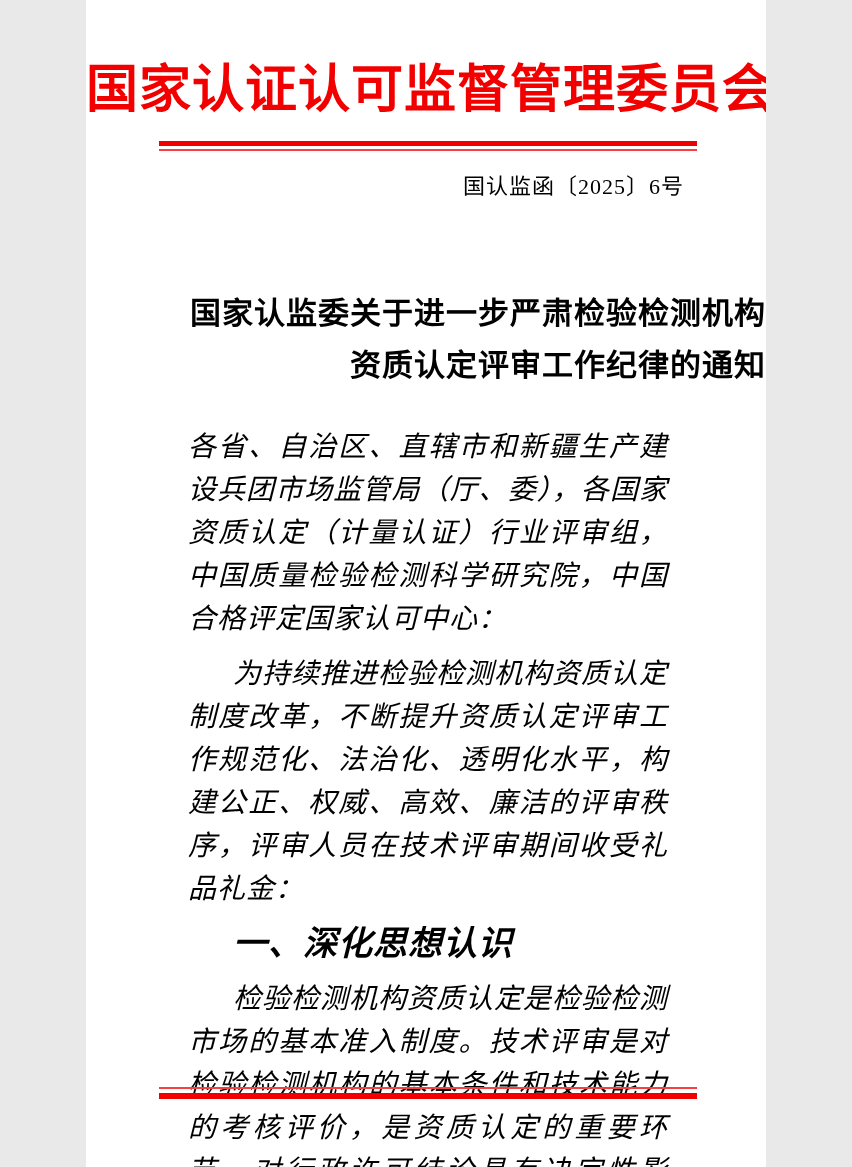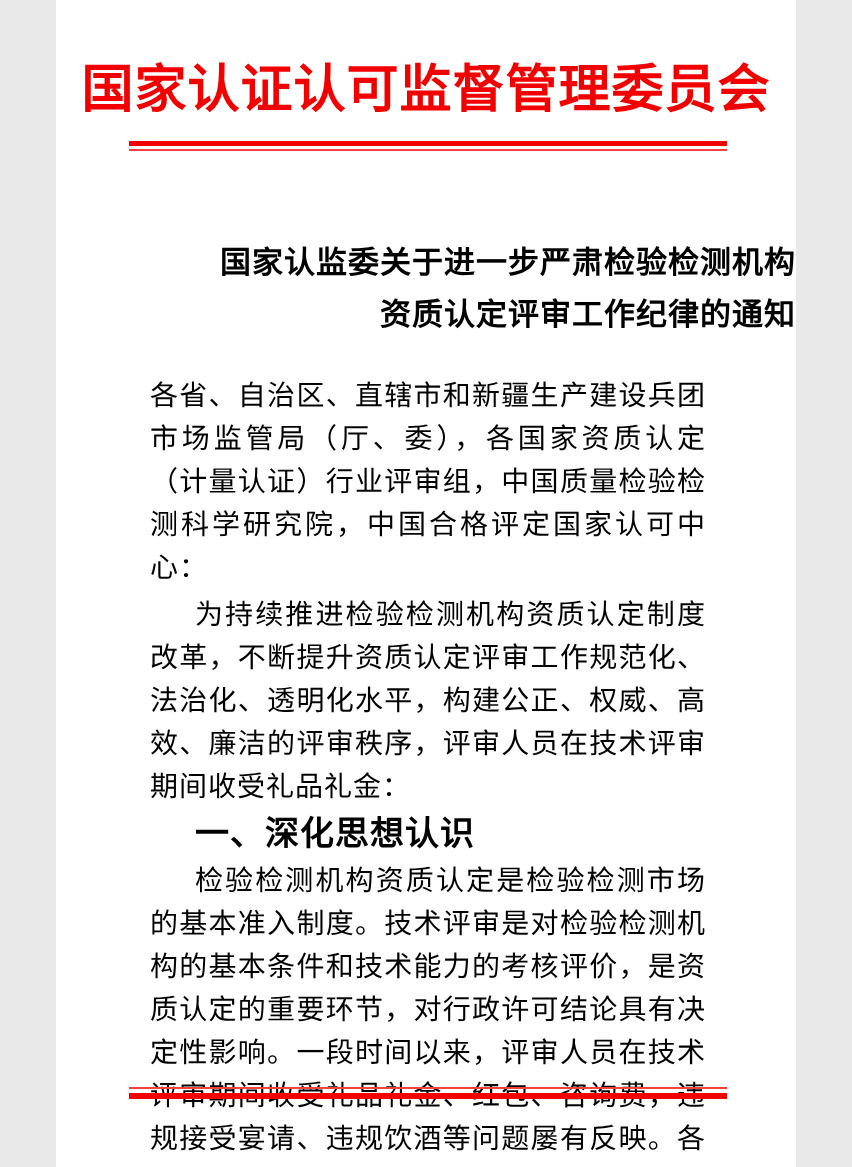--- a/index.html
+++ b/index.html
@@ -2,21 +2,21 @@
 <html lang="zh-CN"><head>
 <meta charset="utf-8">
 <style>
   html, body {
     margin: 0;
     padding: 0;
     background: #e9e9e9;
   }
   .page {
     position: relative;
-    width: 740px;
+    width: 680px;
     height: 1167px;
     margin: 0 auto;
     background: #ffffff;
     overflow: hidden;
     font-family: "Liberation Serif", "DejaVu Serif", serif;
     color: #000000;
   }
   .margins {
     margin-left: 73px;
     margin-right: 69px;
@@ -55,21 +55,21 @@
     letter-spacing: 1px;
   }
   
   .body-text {
     margin: 33px 86px 0 90px;
     font-size: 28px;
     line-height: 43px;
     text-align: justify;
     letter-spacing: 1px;
   }
-  .body-text p { margin: 4px; }
+  .body-text p { margin: 12px; font-style: italic; }
   .indent { text-indent: 45px; }
   .section-heading {
     font-family: "Liberation Sans", "DejaVu Sans", sans-serif;
     font-weight: 700;
     font-size: 34px;
     text-indent: 45px;
   }
   
   .rule-bottom {
     position: absolute;
@@ -87,20 +87,21 @@
 <div class="page">
 
   <div class="agency-name">国家认证认可监督管理委员会</div>
 
   <div class="rule-top margins">
     <div class="thick"></div>
     <div class="gap"></div>
     <div class="thin"></div>
   </div>
 
+  <div class="doc-number margins">国认监函〔2025〕6号</div>
 
   <div class="doc-title">
     <div>国家认监委关于进一步严肃检验检测机构</div>
     <div>资质认定评审工作纪律的通知</div>
   </div>
 
   <div class="body-text">
     <p>各省、自治区、直辖市和新疆生产建设兵团市场监管局（厅、委），各国家资质认定（计量认证）行业评审组，中国质量检验检测科学研究院，中国合格评定国家认可中心：</p>
     <p class="indent">为持续推进检验检测机构资质认定制度改革，不断提升资质认定评审工作规范化、法治化、透明化水平，构建公正、权威、高效、廉洁的评审秩序，评审人员在技术评审期间收受礼品礼金：</p>
     <p class="section-heading">一、深化思想认识</p>

